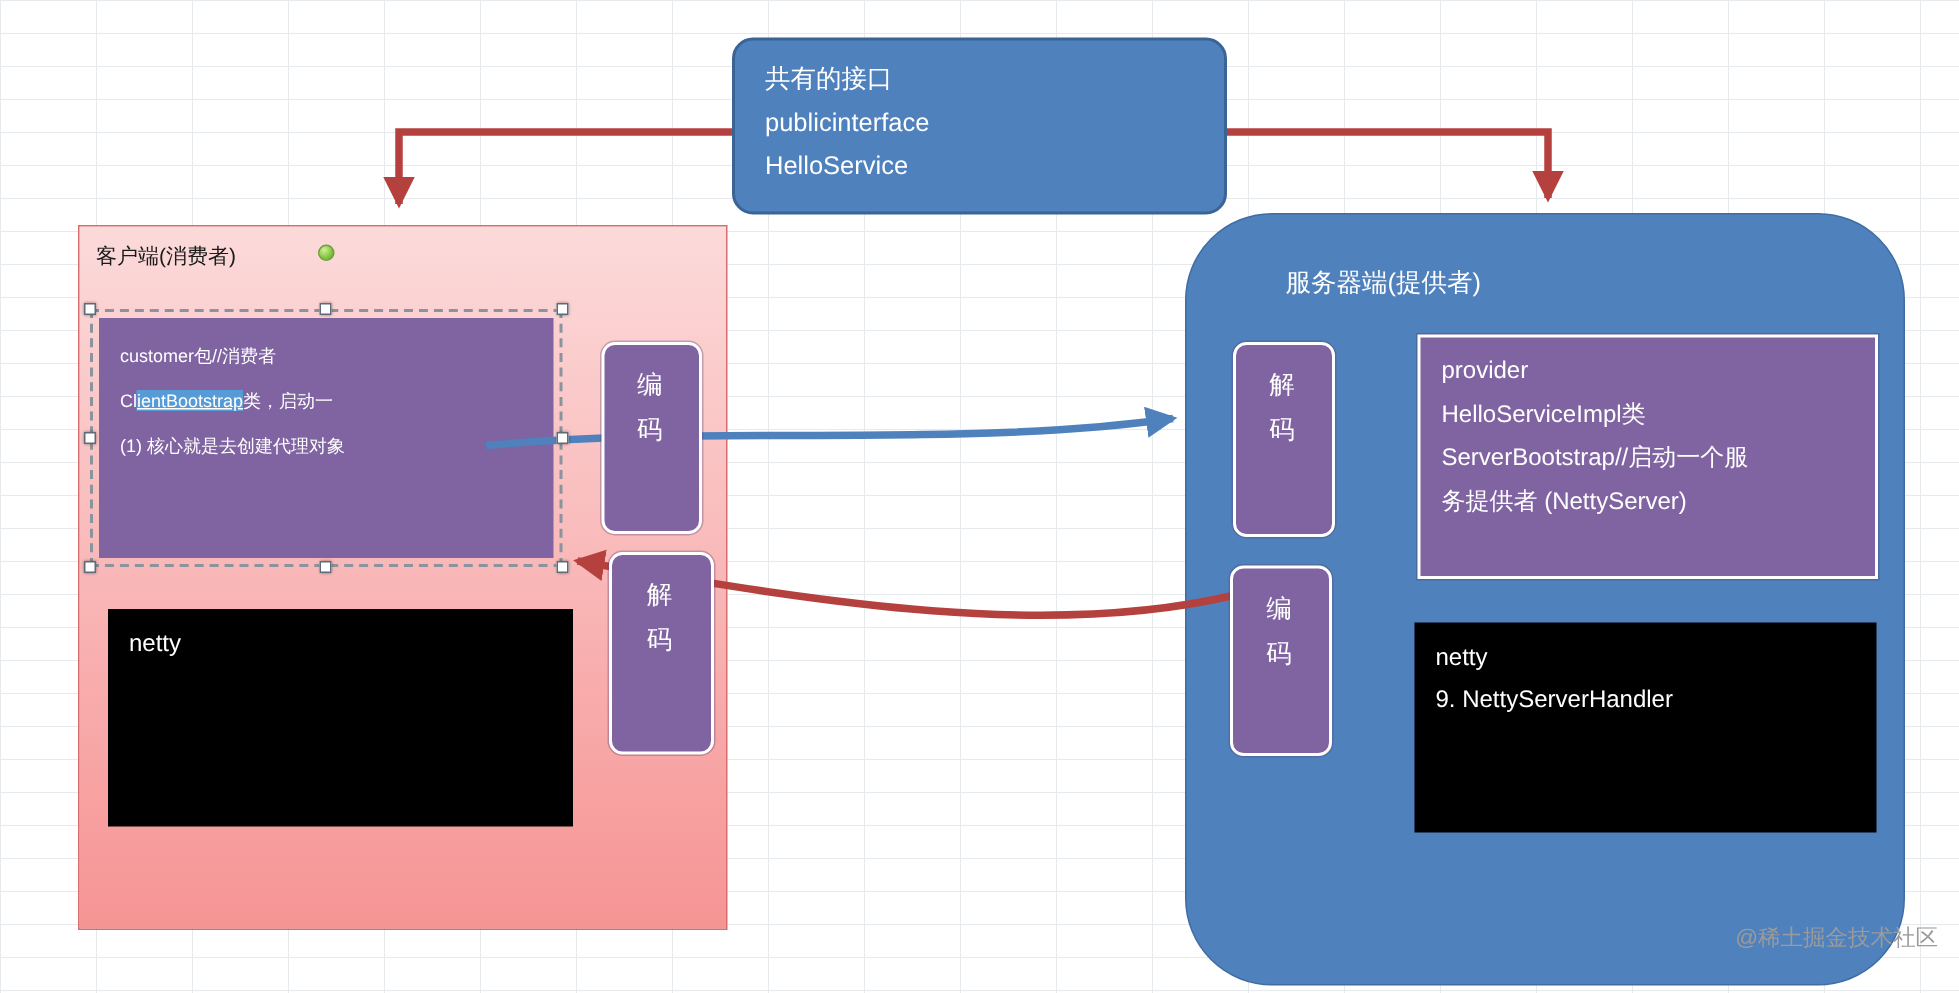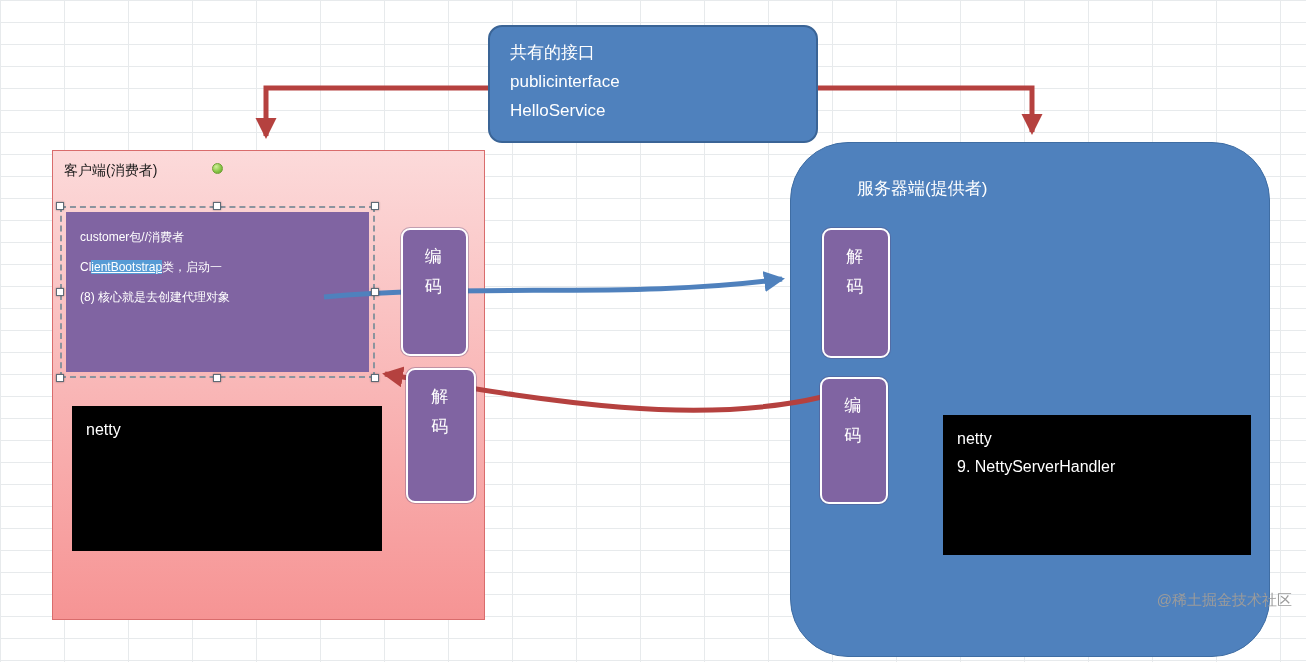--- a/index.html
+++ b/index.html
@@ -70,21 +70,21 @@
     left:945px; top:223px; width:307px; height:163px; z-index:4;
     background:var(--purple,#8064a2); border:2px solid #fff; color:#fff;
     font-size:16px; line-height:29px; padding:8px 14px;
     box-shadow:0 0 0 1px rgba(60,60,90,.3);
   }
 
   .arrows { left:0; top:0; z-index:3; position:absolute; }
   .stroke-red  { stroke:var(--arrow_red,#b5413f); stroke-width:5; fill:none; }
   .stroke-blue { stroke:var(--arrow_blue,#4f81bd); stroke-width:5; fill:none; }
 
-  .watermark { right:14px; top:591px; color:#9b9b9b; font-size:15px; z-index:7;text-align:right; }
+  .watermark { right:14px; top:616px; color:#9b9b9b; font-size:15px; z-index:7;text-align:right; }
 </style>
 </head>
 <body>
 
 <div class="canvas">
 
   <div class="abs client-box"></div>
   <div class="abs server-box"></div>
 
   <svg class="arrows" width="1306" height="662" viewBox="0 0 1306 662">
@@ -108,21 +108,21 @@
   <div class="abs shared-box">
     <div>共有的接口</div>
     <div>publicinterface</div>
     <div>HelloService</div>
   </div>
 
   <div class="abs selection-outline"></div>
   <div class="abs bootstrap-box">
     <div>customer包//消费者</div>
     <div><span>Cl</span><span class="highlight">ientBootstrap</span><span>类，启动一</span></div>
-    <div>(8) 核心就是去创建代理对象</div>
+    <div>(1) 核心就是去创建代理对象</div>
   </div>
 
   <span class="abs handle" style="left:56px;top:202px"></span>
   <span class="abs handle" style="left:213px;top:202px"></span>
   <span class="abs handle" style="left:371px;top:202px"></span>
   <span class="abs handle" style="left:56px;top:288px"></span>
   <span class="abs handle" style="left:371px;top:288px"></span>
   <span class="abs handle" style="left:56px;top:374px"></span>
   <span class="abs handle" style="left:213px;top:374px"></span>
   <span class="abs handle" style="left:371px;top:374px"></span>
@@ -138,20 +138,26 @@
   <div class="abs codec" style="left:406px;top:368px;width:70px;height:135px">
     <span class="vtext">解码</span>
   </div>
   <div class="abs codec" style="left:822px;top:228px;width:68px;height:130px">
     <span class="vtext">解码</span>
   </div>
   <div class="abs codec" style="left:820px;top:377px;width:68px;height:127px">
     <span class="vtext">编码</span>
   </div>
 
+  <div class="abs provider-box">
+    <div>provider</div>
+    <div>HelloServiceImpl类</div>
+    <div>ServerBootstrap//启动一个服</div>
+    <div>务提供者 (NettyServer)</div>
+  </div>
 
   <div class="abs box-black server-netty">
     <div>netty</div>
     <div>9. NettyServerHandler</div>
   </div>
 
   <div class="abs watermark">@稀土掘金技术社区</div>
 
 </div>
 

